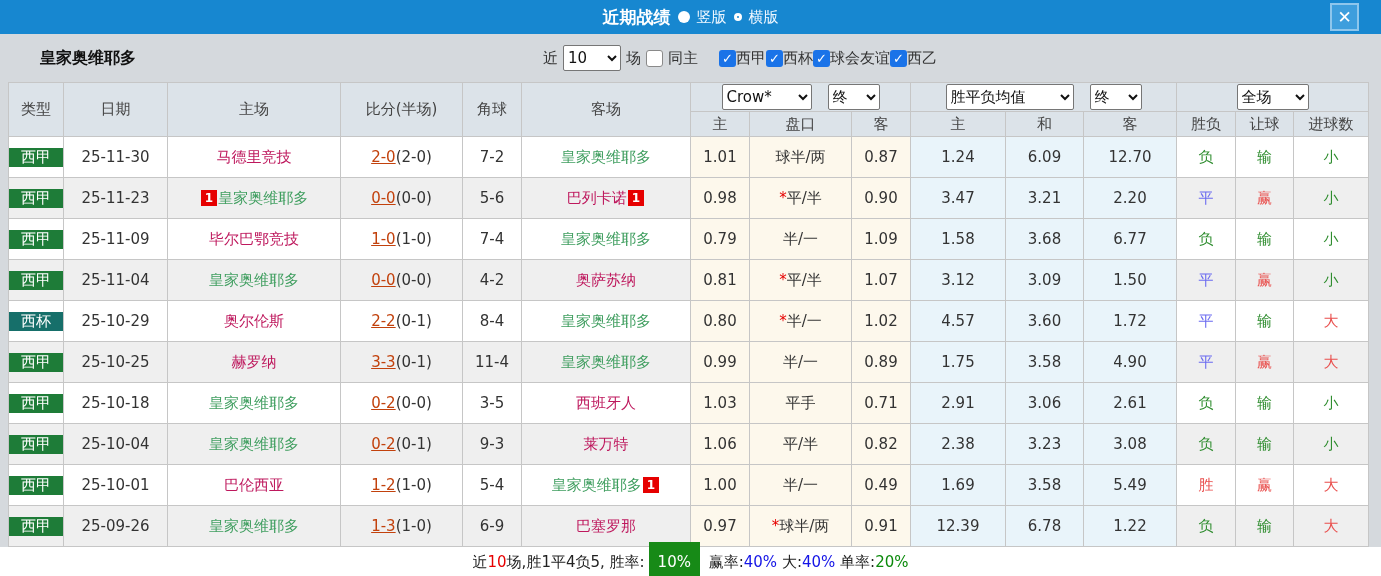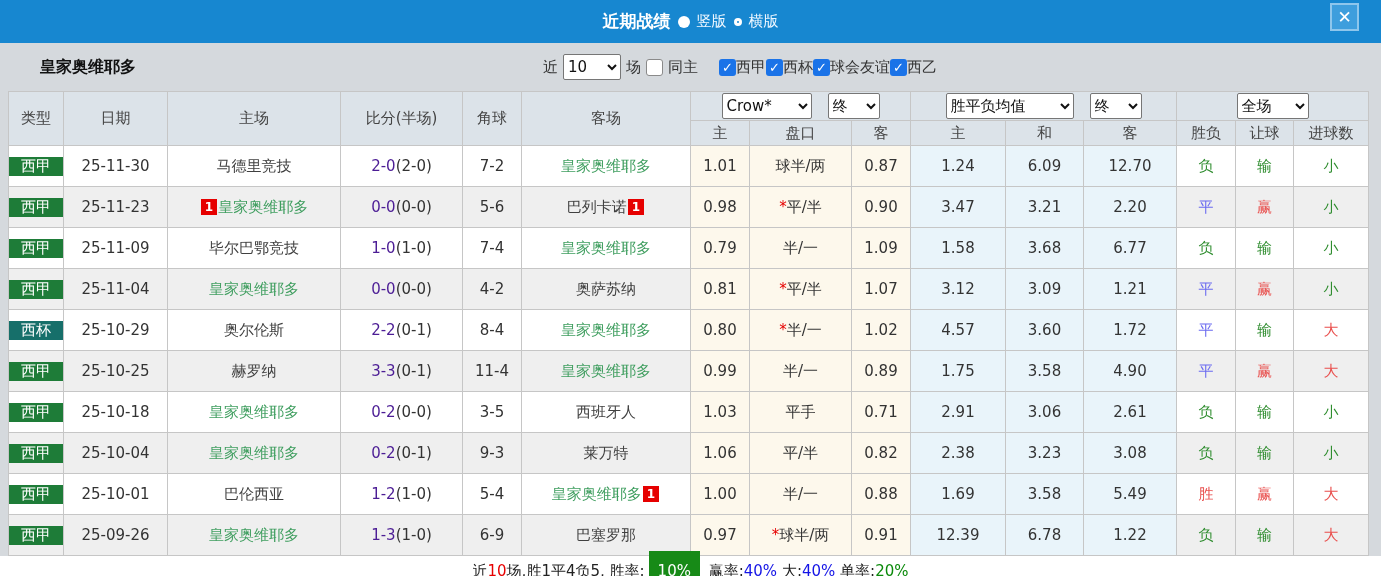--- a/index.html
+++ b/index.html
@@ -5,21 +5,21 @@
   * { box-sizing: border-box; }
   html,body { margin:0; padding:0; }
   body {
     width:1381px; height:576px; position:relative; overflow:hidden;
     background:#d5d9dd;
     font-family:"DejaVu Sans","Liberation Sans",sans-serif;
     color:#333; font-size:15px;
   }
   
   .topbar {
-    height:43px; background:#1787d0; position:relative;
+    height:34px; background:#1787d0; position:relative;
     display:flex; align-items:center; justify-content:center; gap:7px; color:#fff;
   }
   .topbar .title { font-weight:bold; font-size:17px; }
   .radio { display:inline-block; border-radius:50%; }
   .radio.sel { width:12px; height:12px; background:#fff; }
   .radio.unsel { width:8px; height:8px; border:3px solid #fff; background:transparent; }
   .radio-label { font-size:15px; color:#eef7ff; }
   .close-btn {
     position:absolute; right:22px; top:3px; width:29px; height:28px;
     background:#3e9edd; border:2px solid #8ec6ec; color:#fff;
@@ -59,22 +59,22 @@
   td.cream { background:#fdf8ec; }
   td.lblue { background:#e9f4fa; }
   td.league-cell { padding:0; }
   .league-badge {
     width:100%; height:100%; color:#fff;
     display:flex; align-items:center; justify-content:center;
   }
   .lg-green { background:#1e7c38; }
   .lg-teal  { background:#166f6a; }
   .t-green { color:#3f9e5f; }
-  .t-black { color:#404040; }
-  .ft { color:#4c1d95; }
+  .t-black { color:#be185d; }
+  .ft { color:#c2410c;text-decoration:underline; }
   .ht { color:#333; }
   .card {
     display:inline-block; background:#e60000; color:#fff; font-size:12px;
     line-height:16px; padding:0 4px; font-weight:bold; vertical-align:1px; margin:0 1px;
   }
   .star { color:#e60000; }
   .c-green { color:#2f8d2f; }
   .c-blue  { color:#6b6bf0; }
   .c-red   { color:#e9504e; }
   
@@ -265,21 +265,21 @@
           <td>25-11-04</td>
           <td><span class="t-green">皇家奥维耶多</span></td>
           <td><span class="ft">0-0</span><span class="ht">(0-0)</span></td>
           <td>4-2</td>
           <td><span class="t-black">奥萨苏纳</span></td>
           <td class="cream">0.81</td>
           <td class="cream"><span class="star">*</span>平/半</td>
           <td class="cream">1.07</td>
           <td class="lblue">3.12</td>
           <td class="lblue">3.09</td>
-          <td class="lblue">1.21</td>
+          <td class="lblue">1.50</td>
           <td class="c-blue">平</td>
           <td class="c-red">赢</td>
           <td class="c-green">小</td>
         </tr>
         <tr>
           <td class="league-cell">
             <span class="league-badge lg-teal">西杯</span>
           </td>
           <td>25-10-29</td>
           <td><span class="t-black">奥尔伦斯</span></td>
@@ -357,21 +357,21 @@
           <td class="league-cell">
             <span class="league-badge lg-green">西甲</span>
           </td>
           <td>25-10-01</td>
           <td><span class="t-black">巴伦西亚</span></td>
           <td><span class="ft">1-2</span><span class="ht">(1-0)</span></td>
           <td>5-4</td>
           <td><span class="t-green">皇家奥维耶多</span><span class="card">1</span></td>
           <td class="cream">1.00</td>
           <td class="cream">半/一</td>
-          <td class="cream">0.88</td>
+          <td class="cream">0.49</td>
           <td class="lblue">1.69</td>
           <td class="lblue">3.58</td>
           <td class="lblue">5.49</td>
           <td class="c-red">胜</td>
           <td class="c-red">赢</td>
           <td class="c-red">大</td>
         </tr>
         <tr>
           <td class="league-cell">
             <span class="league-badge lg-green">西甲</span>

